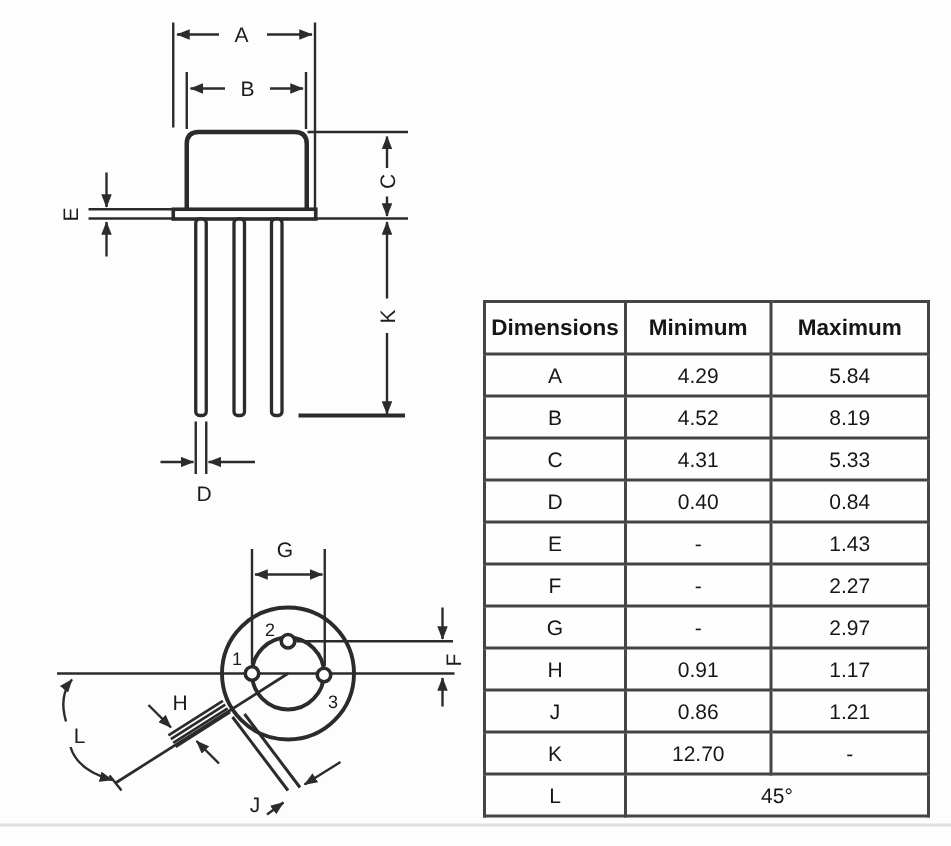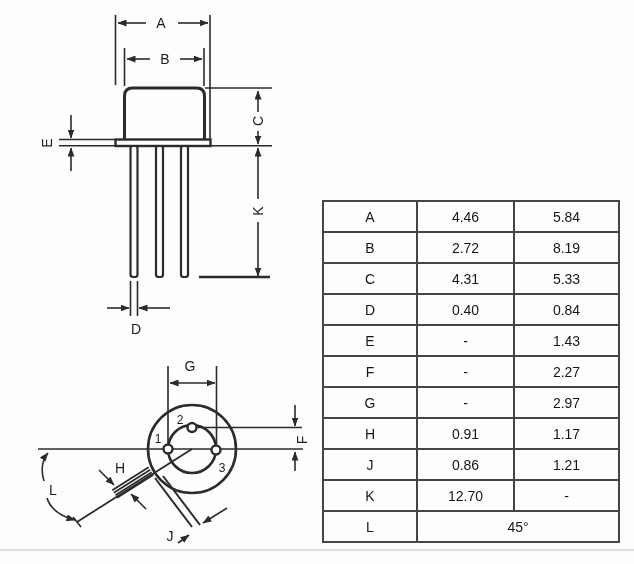--- a/index.html
+++ b/index.html
@@ -156,28 +156,33 @@
 </svg>
 
 
 <table class="dims-table">
   <colgroup>
     <col style="width:94px">
         <col style="width:97px">
         <col style="width:105px">
   </colgroup>
   <tbody>
+        <tr>
+    <th>Dimensions</th>
+    <th>Minimum</th>
+    <th>Maximum</th>
+  </tr>
   <tr>
     <td>A</td>
-    <td>4.46</td>
+    <td>4.29</td>
     <td>5.84</td>
   </tr>
   <tr>
     <td>B</td>
-    <td>2.72</td>
+    <td>4.52</td>
     <td>8.19</td>
   </tr>
   <tr>
     <td>C</td>
     <td>4.31</td>
     <td>5.33</td>
   </tr>
   <tr>
     <td>D</td>
     <td>0.40</td>

